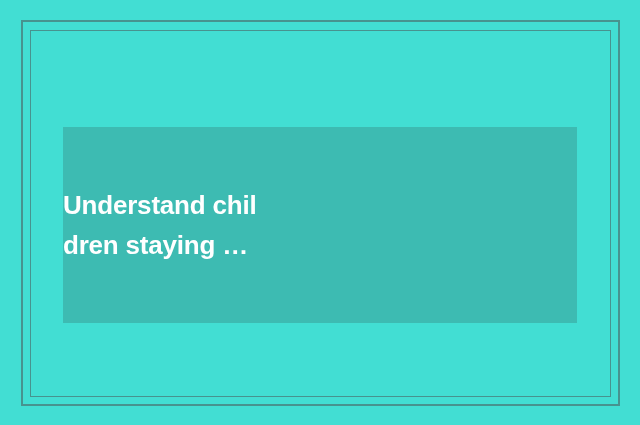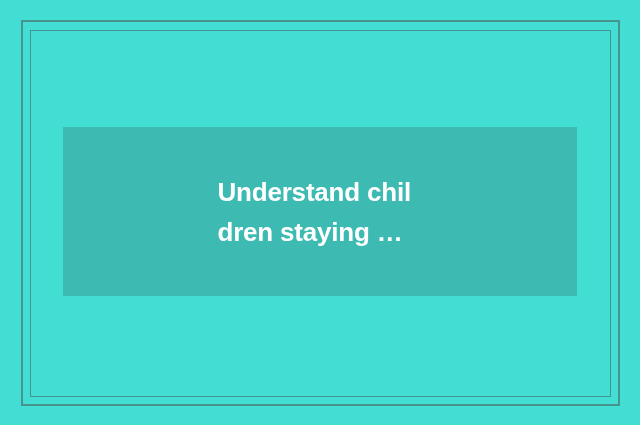--- a/index.html
+++ b/index.html
@@ -46,25 +46,25 @@
     border: 1px solid #47938f;
     pointer-events: none;
   }
 
   
   .overlay-panel {
     position: absolute;
     left: 63px;
     top: 127px;
     width: 514px;
-    height: 169px;
+    height: 196px;
     background: #3dbbb2;
     display: flex;
     align-items: center;
-    justify-content: center;
+    justify-content: flex-start;
   }
 
   
   .caption {
     width: 205px;
     margin: 0;
     color: #ffffff;
     font-size: 26px;
     font-weight: bold;
     line-height: 40px;

